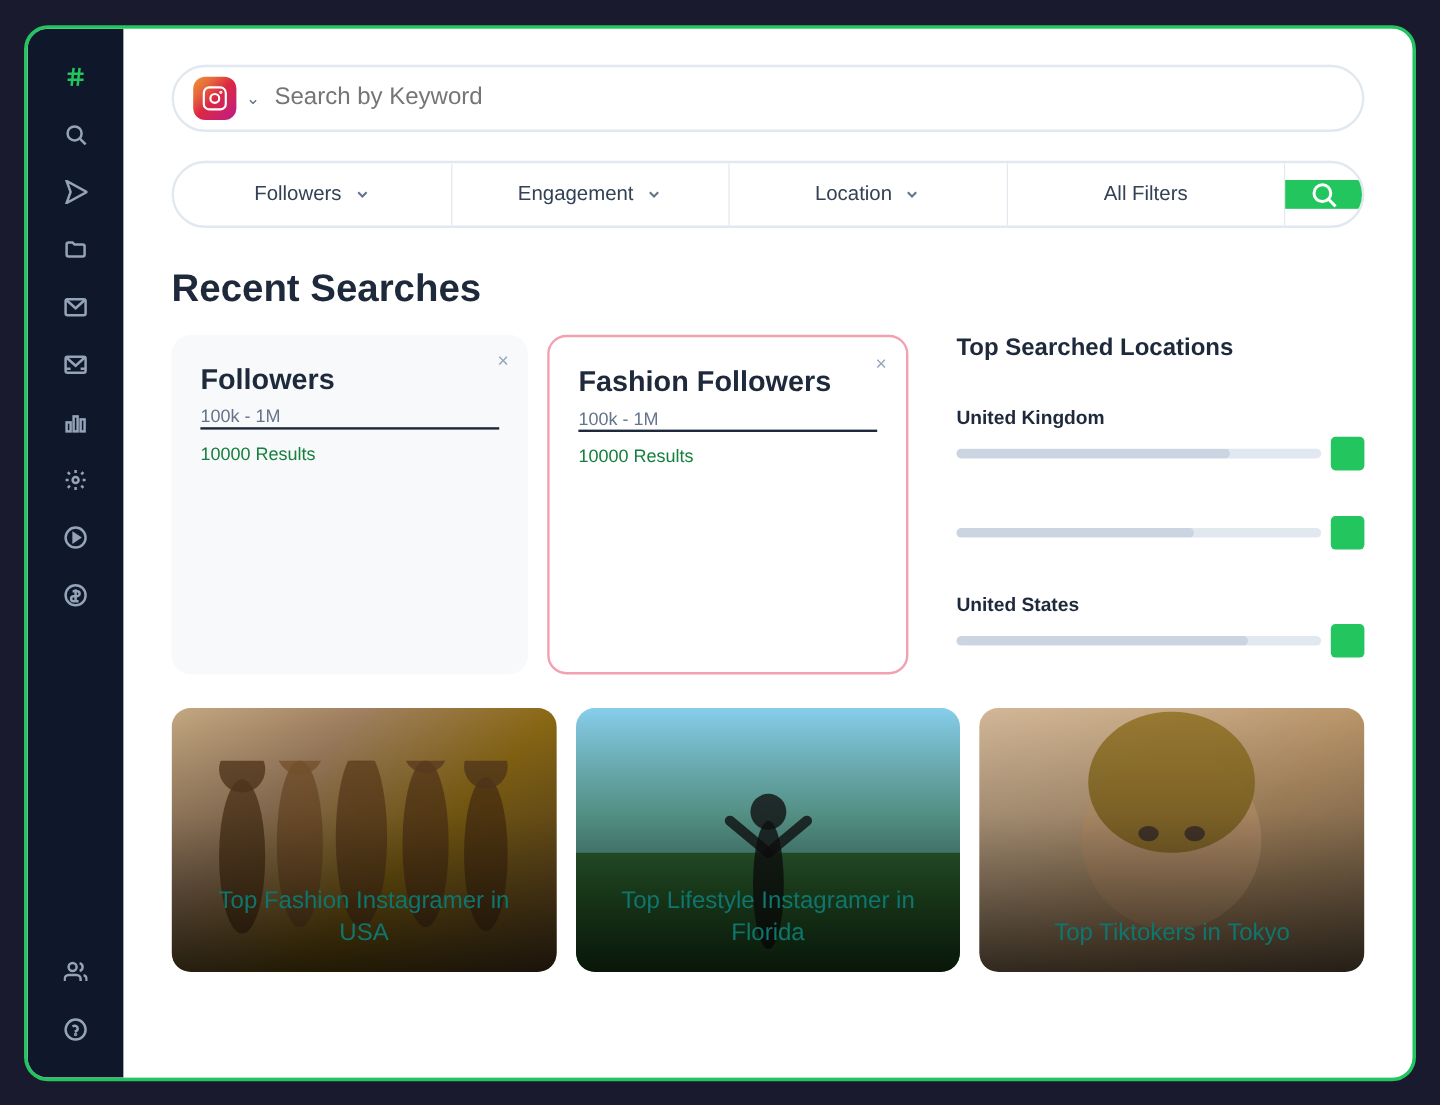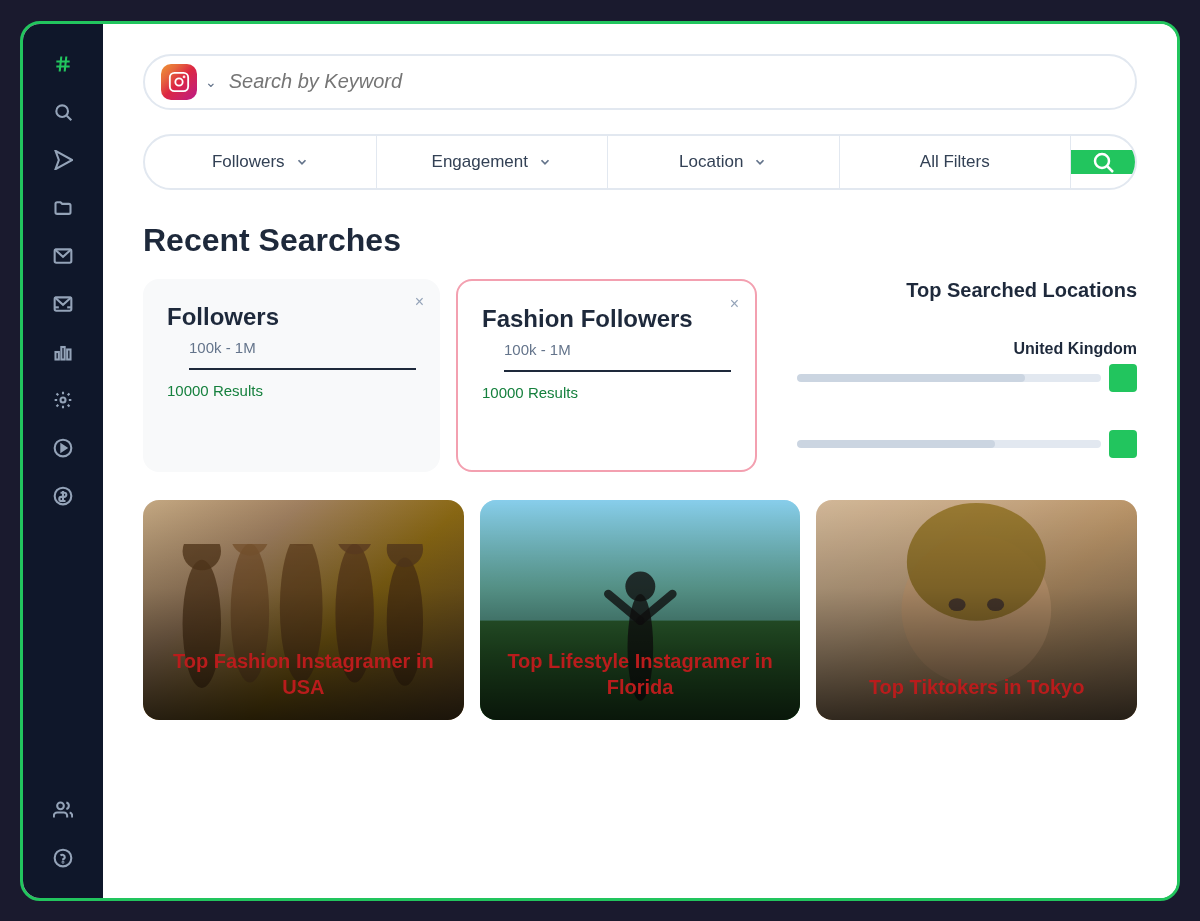--- a/index.html
+++ b/index.html
@@ -79,21 +79,20 @@
       font-size: 20px;
     }
     .chevron-down { color: #64748b; font-size: 14px; }
     .search-input {
       flex: 1;
       border: none;
       outline: none;
       font-size: 20px;
       color: #000000;
       background: transparent;
-      font-style: italic;
     }
     
     .filter-bar {
       display: flex;
       align-items: center;
       border: 2px solid #e2e8f0;
       border-radius: 50px;
       overflow: hidden;
       margin-bottom: 32px;
     }
@@ -165,32 +164,29 @@
       font-size: 24px;
       font-weight: 800;
       color: #1e293b;
       line-height: 1.2;
       margin-bottom: 8px;
     }
     .card-range {
       font-size: 15px;
       color: #64748b;
       margin-bottom: 12px;
-      padding-bottom: 12px;
       border-bottom: 2px solid #1e293b;
-      margin-left: 22px;
     }
     .card-results {
       font-size: 15px;
       color: #15803d;
     }
     
     .locations-panel {
       min-width: 340px;
-      text-align: right;
     }
     .locations-title {
       font-size: 20px;
       font-weight: 700;
       color: #1e293b;
       margin-bottom: 16px;
     }
     .location-item {
       margin-bottom: 14px;
       margin-top: 38px;
@@ -248,23 +244,23 @@
       position: absolute;
       inset: 0;
       background: linear-gradient(to top, rgba(0,0,0,0.75) 0%, rgba(0,0,0,0.2) 60%, transparent 100%);
       border-radius: 16px;
     }
     .feature-card-label {
       position: absolute;
       bottom: 20px;
       left: 20px;
       right: 20px;
-      color: #b91c1c;
+      color: #0f766e;
       font-size: 20px;
-      font-weight: 700;
+      font-weight: 400;
       line-height: 1.3;
       text-align: center;
     }
     
     .img-fashion {
       background: linear-gradient(135deg, #c4a882 0%, #a08060 30%, #8b6914 60%, #6b4f2a 100%);
     }
     .img-lifestyle {
       background: linear-gradient(180deg, #87ceeb 0%, #4a9960 40%, #2d7a3a 70%, #1a5c2a 100%);
     }
@@ -433,20 +429,29 @@
             <div class="location-bar-bg">
               <div class="location-bar-fill" style="width: 75%"></div>
             </div>
             <div class="location-bar-green"></div>
           </div>
         </div>
         <div class="location-item">
           <div class="location-bar-wrapper">
             <div class="location-bar-bg">
               <div class="location-bar-fill" style="width: 65%"></div>
+            </div>
+            <div class="location-bar-green"></div>
+          </div>
+        </div>
+        <div class="location-item">
+          <div class="location-name">United States</div>
+          <div class="location-bar-wrapper">
+            <div class="location-bar-bg">
+              <div class="location-bar-fill" style="width: 80%"></div>
             </div>
             <div class="location-bar-green"></div>
           </div>
         </div>
       </div>
     </div>
 
     <div class="feature-cards">
 
       <div class="feature-card">

